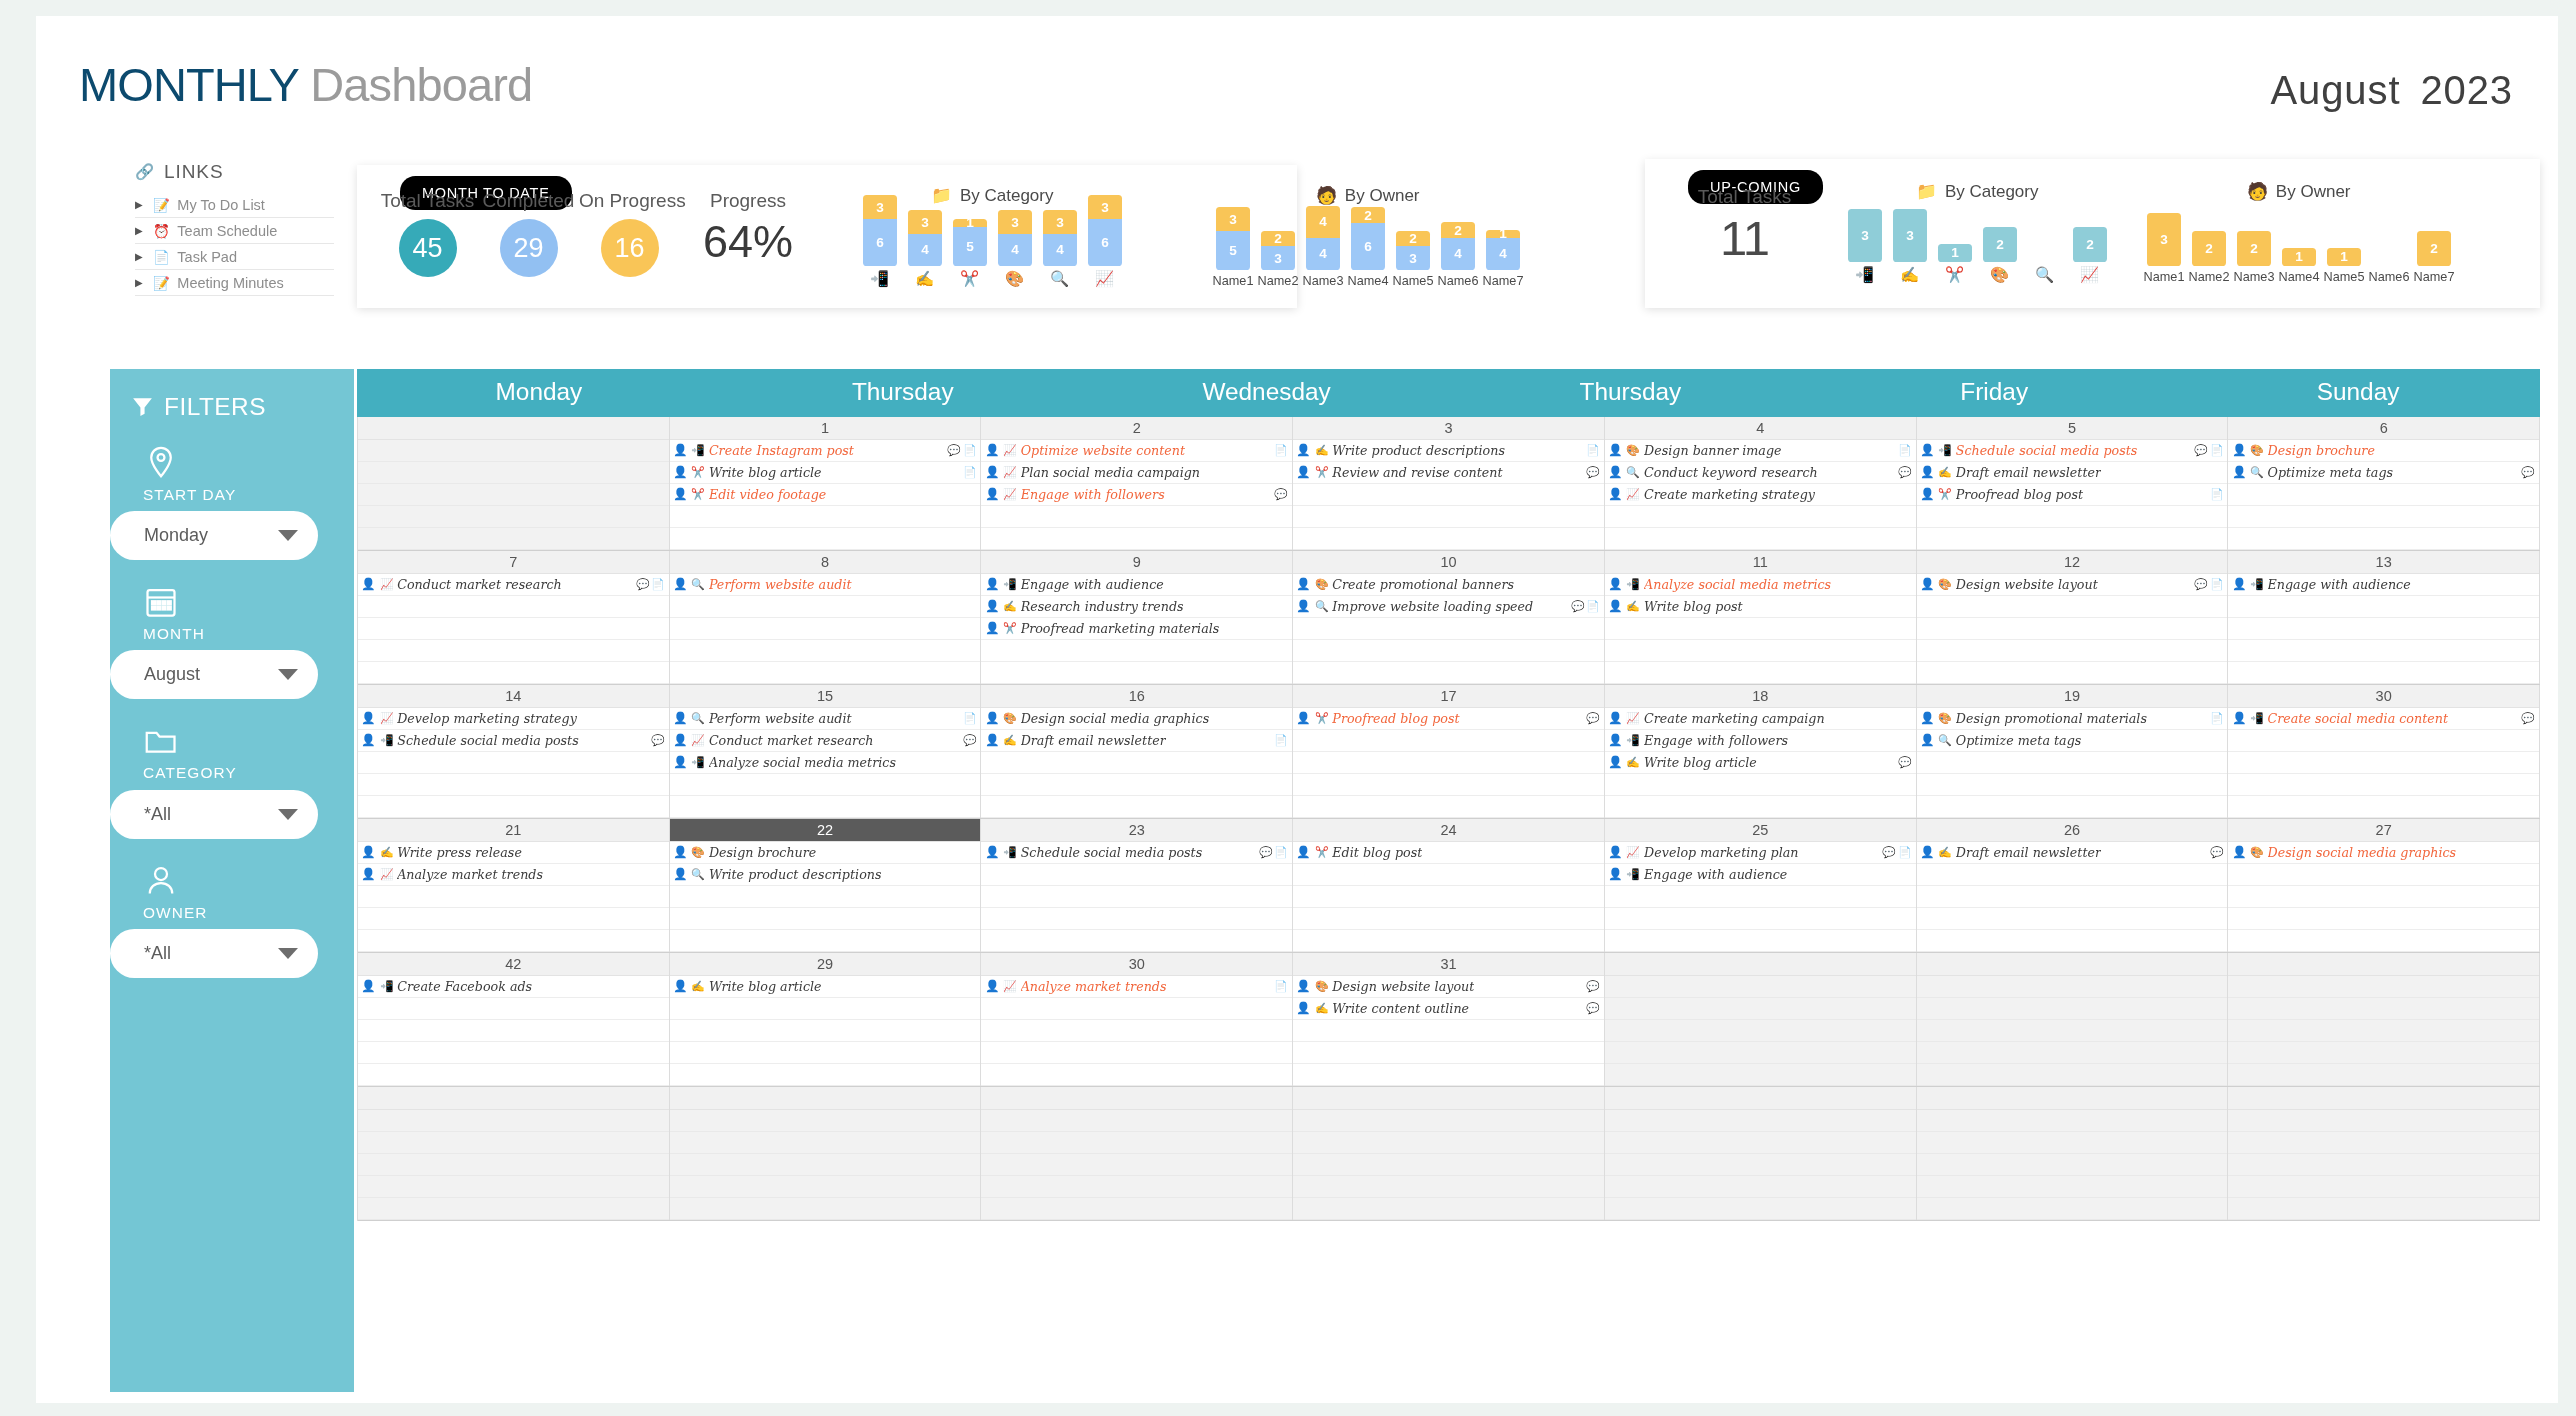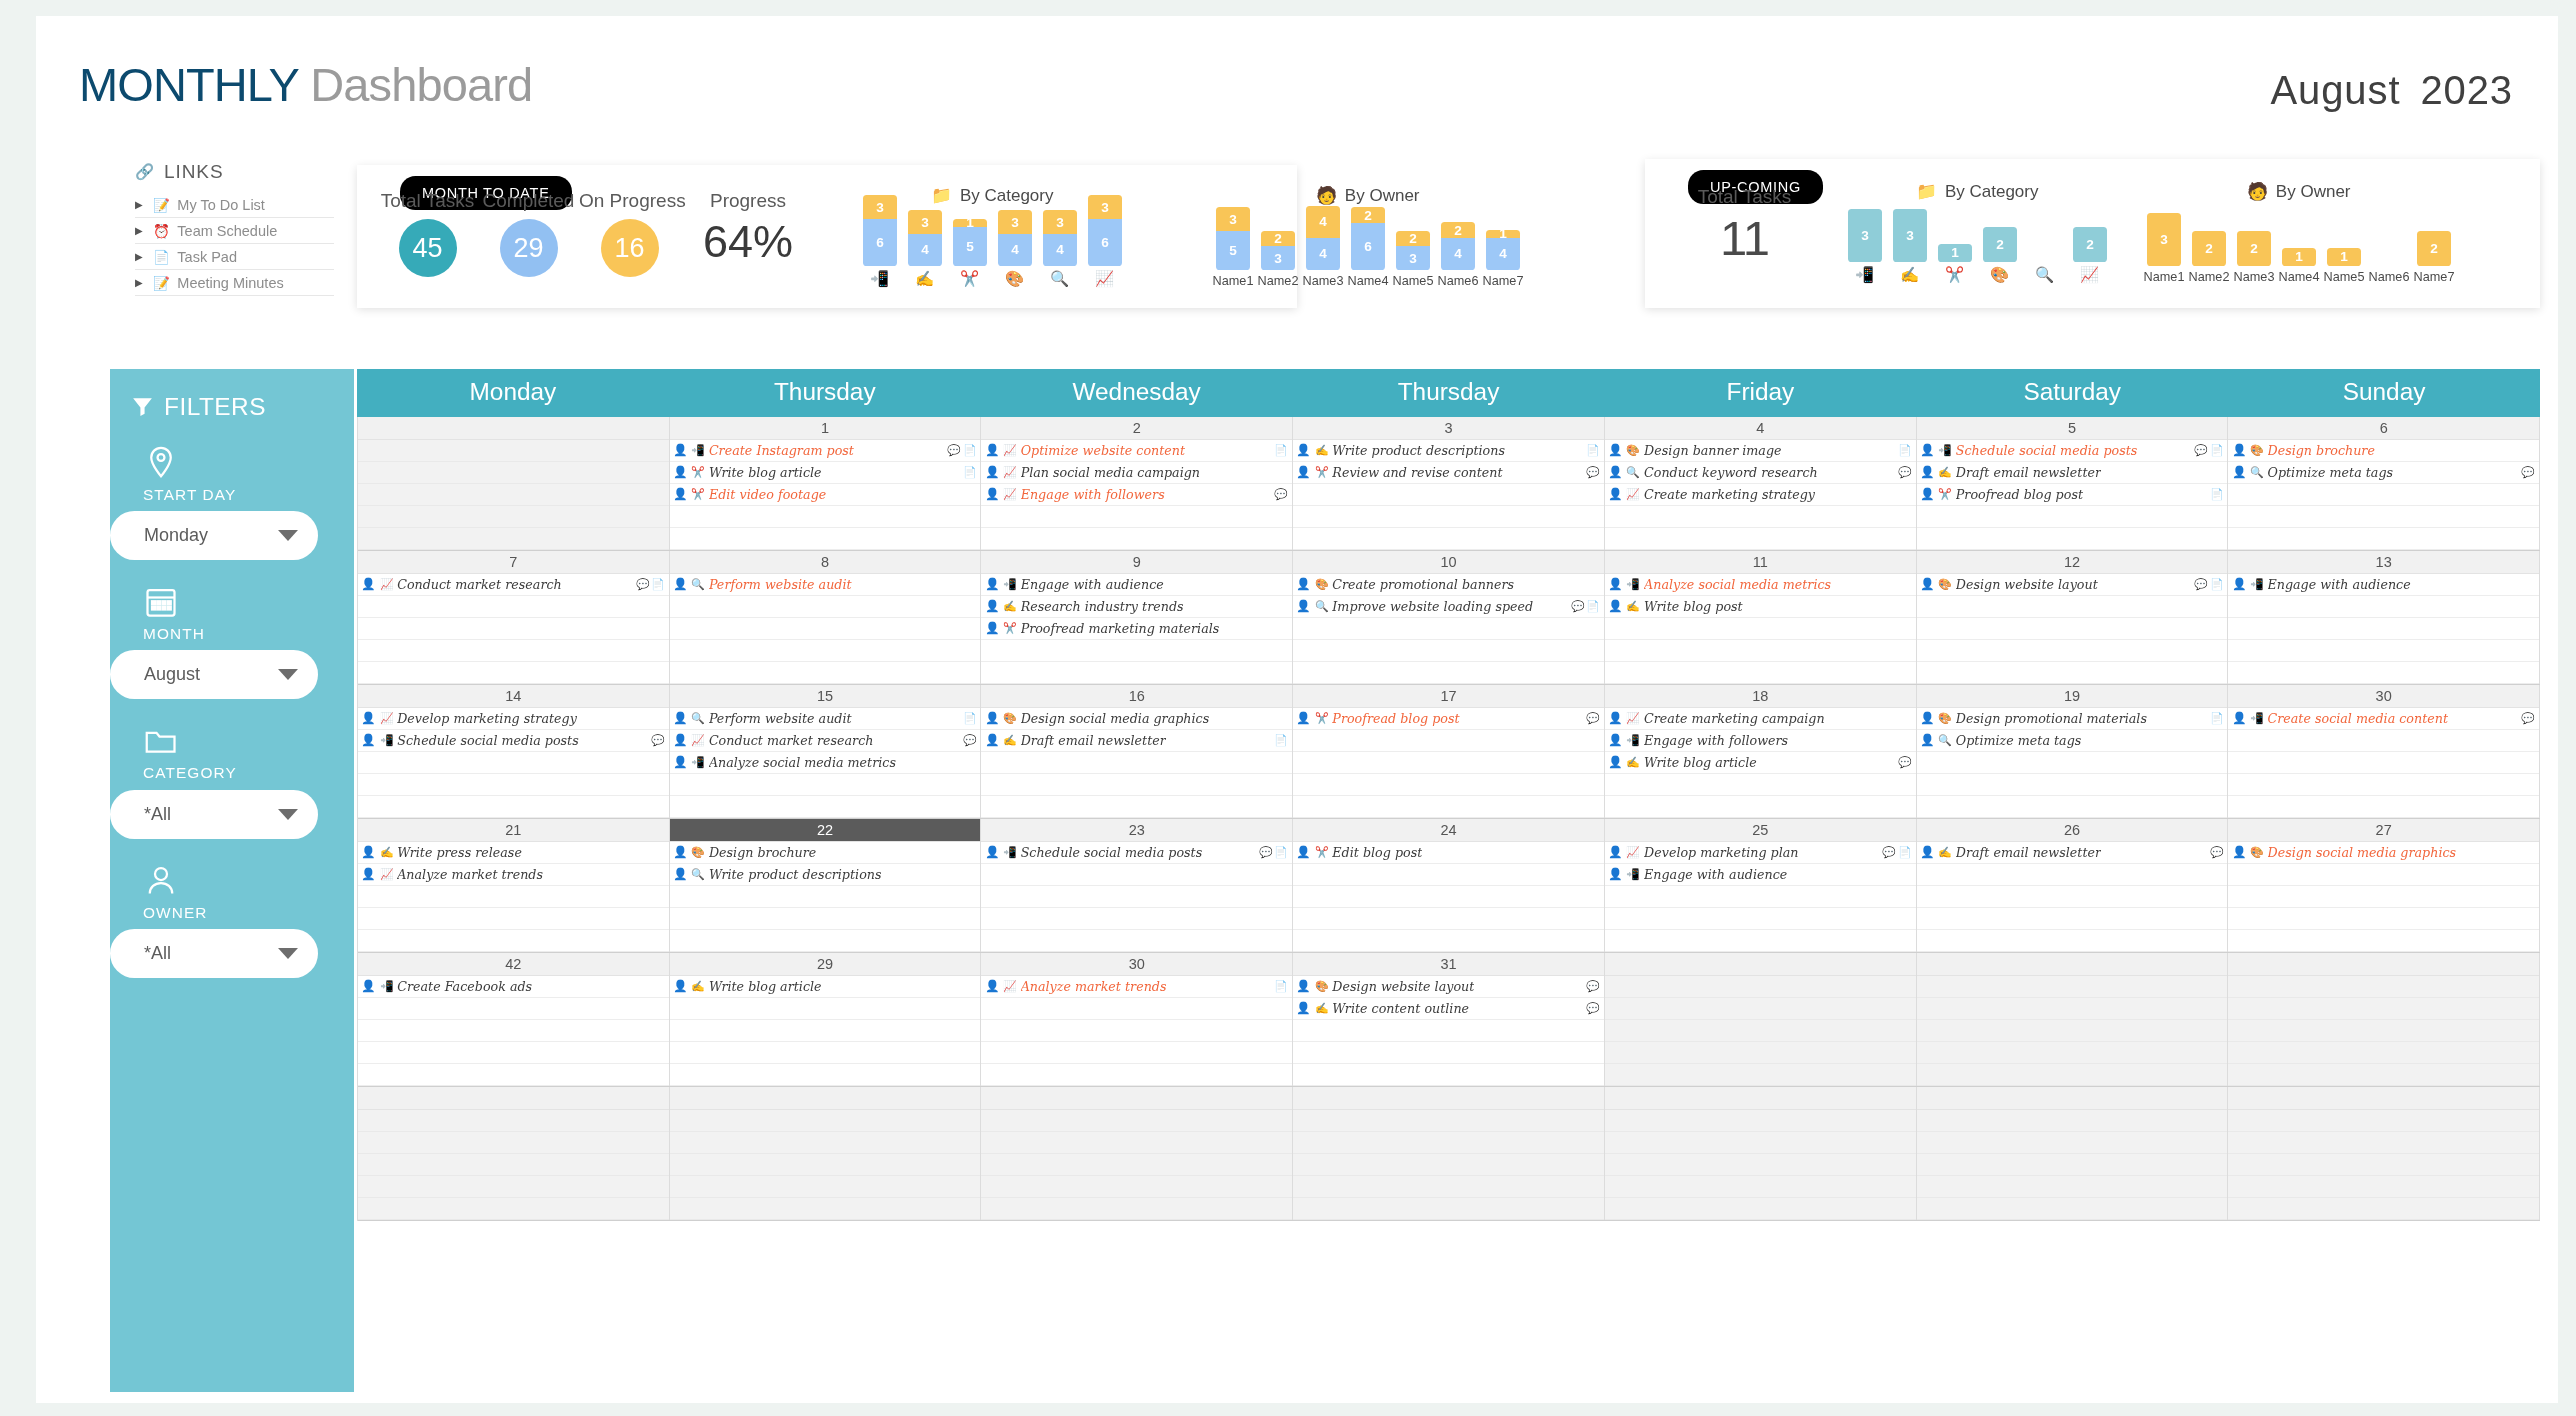--- a/index.html
+++ b/index.html
@@ -422,21 +422,20 @@
       </div>
   </div>
 
   <div class="cal">
     <div class="dow" id="dow-row">
         <div>Monday</div>
         <div>Thursday</div>
         <div>Wednesday</div>
         <div>Thursday</div>
         <div>Friday</div>
-        <div>Saturday</div>
         <div>Sunday</div>
       </div>
     <div class="weeks" id="weeks">
         <div class="week">
           <div class="day blank">
             <div class="daynum"></div>
             <div class="slots">
               <div class="slot empty"></div>
               <div class="slot empty"></div>
               <div class="slot empty"></div>

